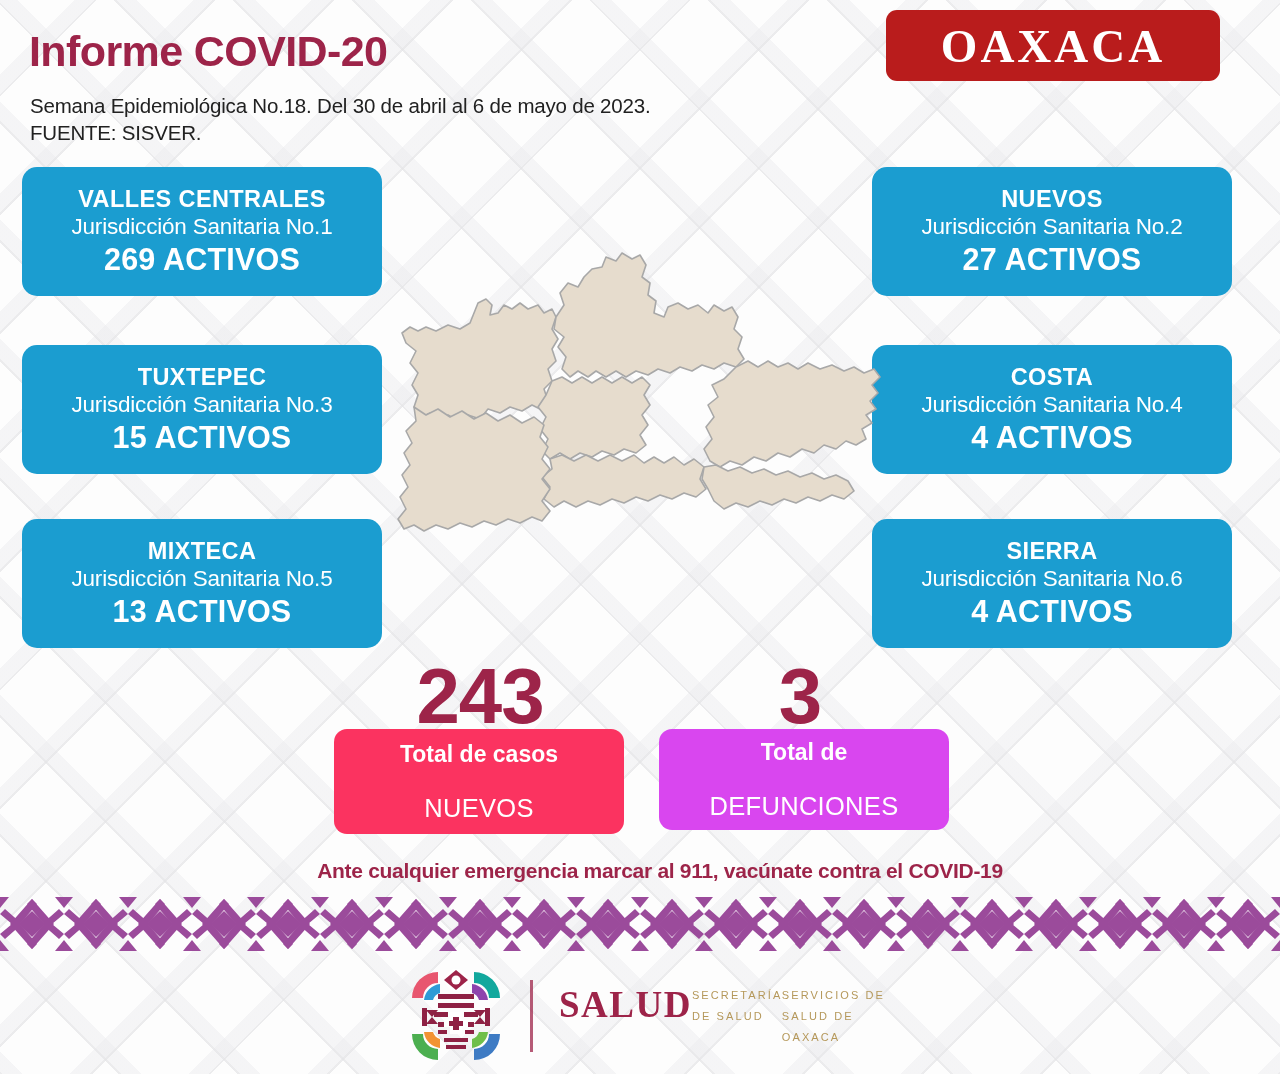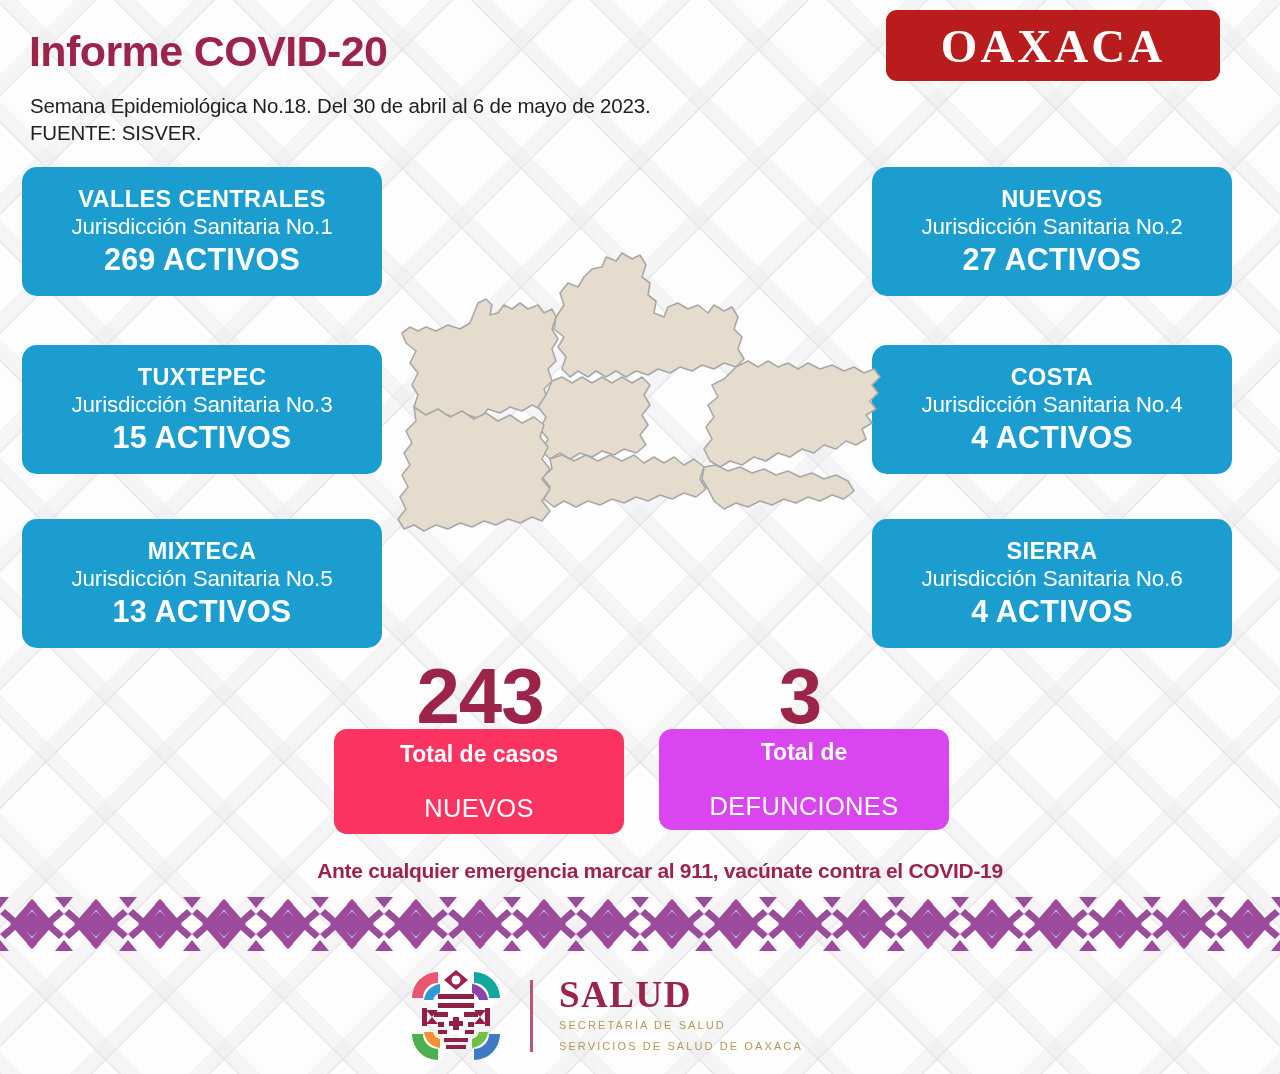--- a/index.html
+++ b/index.html
@@ -96,21 +96,21 @@
   
   #logo-wrap{
     position:absolute; left:404px; top:963px;
     width:500px; height:106px; display:flex; align-items:center;
   }
   #logo-mark{ width:104px; height:104px; flex:0 0 104px; }
   .logo-div{
     width:3px; height:72px; background:#9D2449; opacity:.75;
     margin:0 26px 0 22px; flex:0 0 3px;
   }
-  .logo-text{ display:flex; flex-direction:column; justify-content:center; }
+  .logo-text{ display:flex; flex-direction:row; justify-content:center; }
   .logo-salud{
     font-family:"Liberation Serif", serif;
     font-size:37px; font-weight:bold; color:#9D2449;
     letter-spacing:1.5px; line-height:40px;
   }
   .logo-sub{
     font-size:11px; color:#B5985A; letter-spacing:2.1px;
     line-height:21px; font-weight:normal;
   }
 </style>

